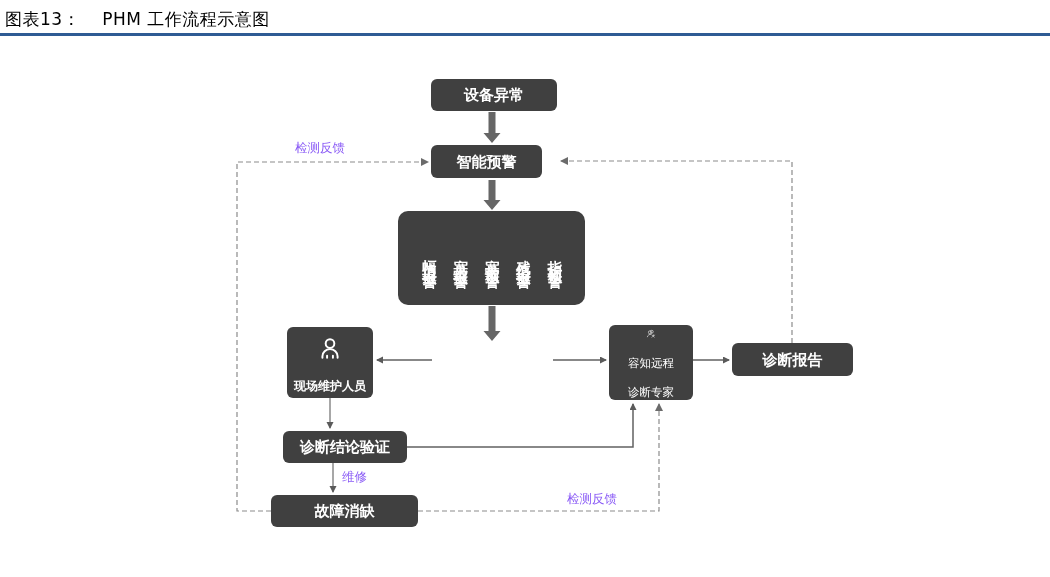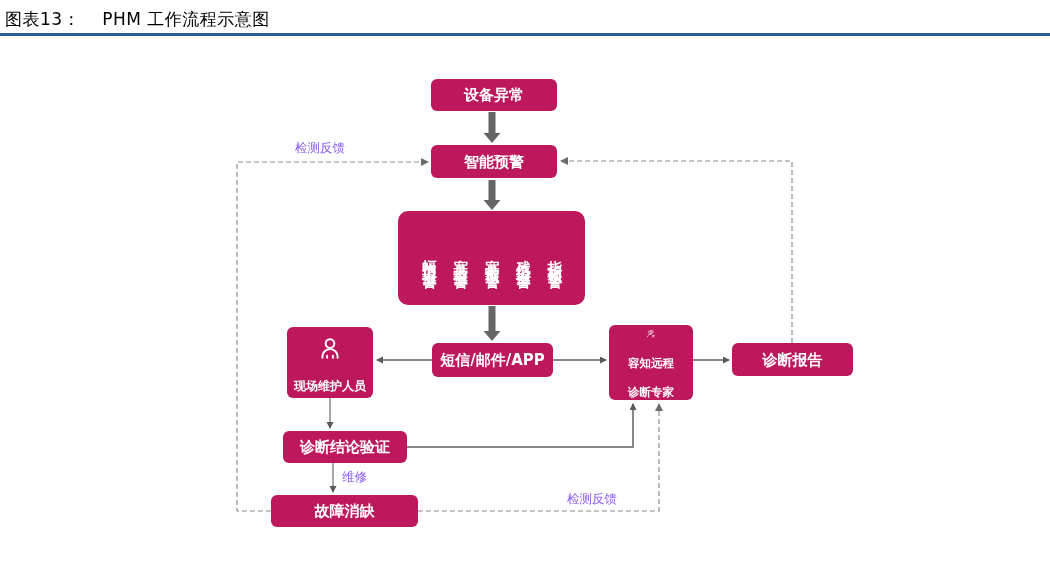--- a/index.html
+++ b/index.html
@@ -8,32 +8,32 @@
   .stage {
     position:relative; width:1050px; height:577px; background:#ffffff; overflow:hidden;
   }
   .fig-header { position:absolute; left:5px; top:8px; font-size:17px; font-weight:normal; color:#000; letter-spacing:.5px; }
   .fig-header .fig-num { margin-right:22px; }
   .title-rule { position:absolute; left:0; top:33px; width:1050px; height:3px; background:#2F5B94; }
 
   .connectors { position:absolute; left:0; top:0; width:1050px; height:577px; }
 
   .box {
-    position:absolute; background:#be185d; color:#fff; border-radius:6px;
+    position:absolute; background:#404040; color:#fff; border-radius:6px;
     display:flex; align-items:center; justify-content:center;
     font-weight:bold; font-size:15px; text-align:center; line-height:1.2;
   }
   .box.big { border-radius:10px; gap:14px; }
   .vtext {
     writing-mode:vertical-rl; text-orientation:upright;
     font-size:14.5px; font-weight:bold; letter-spacing:5px; color:#fff;
   }
   .box.icon-box { flex-direction:column; gap:17px; padding-top:4px; }
   .icon-box .small-label { font-size:12px; font-weight:bold; }
-  .icon-box .two-line { font-size:11.5px; font-weight:bold; line-height:1.3; }
+  .icon-box .two-line { font-size:11.5px; font-weight:normal; line-height:1.3; }
 
   .edge-label { position:absolute; font-size:12.5px; color:#8b5cf6; white-space:nowrap; }
 </style>
 </head>
 <body>
 
 <div class="stage">
 
   <div class="fig-header">
     <span class="fig-num">图表13：</span><span>PHM 工作流程示意图</span>
@@ -61,31 +61,30 @@
     <path d="M333,463 L333,492" stroke="#8a8a8a" stroke-width="1.5" fill="none" marker-end="url(#ah-solid)"></path>
     <path d="M395,447 L633,447 L633,404" stroke="#616161" stroke-width="1.5" fill="none" marker-end="url(#ah-solid)"></path>
 
     <path d="M271,511 L237,511 L237,162 L428,162" stroke="#8C8C8C" stroke-width="1.2" stroke-dasharray="5 3" fill="none" marker-end="url(#ah-dash)"></path>
     <path d="M394,511 L659,511 L659,404" stroke="#8C8C8C" stroke-width="1.2" stroke-dasharray="5 3" fill="none" marker-end="url(#ah-dash)"></path>
     <path d="M792,343 L792,161 L561,161" stroke="#8C8C8C" stroke-width="1.2" stroke-dasharray="5 3" fill="none" marker-end="url(#ah-dash)"></path>
   </svg>
 
   <div class="box" style="left:431px;top:79px;width:126px;height:32px">设备异常</div>
 
-  <div class="box" style="left:431px;top:145px;width:126px;height:33px">智能预警</div>
+  <div class="box" style="left:431px;top:145px;width:111px;height:33px">智能预警</div>
 
   <div class="box big" style="left:398px;top:211px;width:187px;height:94px">
     <span class="vtext">幅值报警</span>
     <span class="vtext">宽带报警</span>
     <span class="vtext">宽带预警</span>
     <span class="vtext">残值报警</span>
     <span class="vtext">指标预警</span>
   </div>
 
-  <div class="box" style="left:432px;top:343px;width:121px;height:34px">短信/邮件/APP</div>
 
   <div class="box icon-box" style="left:287px;top:327px;width:86px;height:71px">
     <svg width="26" height="26" viewBox="0 0 24 24">
       <circle cx="12" cy="7" r="4" fill="none" stroke="#ffffff" stroke-width="1.8"></circle>
       <path d="M5 20 v-1.3 a7 6.6 0 0 1 14 0 V20" fill="none" stroke="#ffffff" stroke-width="1.8" stroke-linecap="round"></path>
       <path d="M9.3 20 v-1.8 M14.7 20 v-1.8" fill="none" stroke="#ffffff" stroke-width="1.8" stroke-linecap="round"></path>
     </svg>
     <span class="small-label">现场维护人员</span>
   </div>
 

